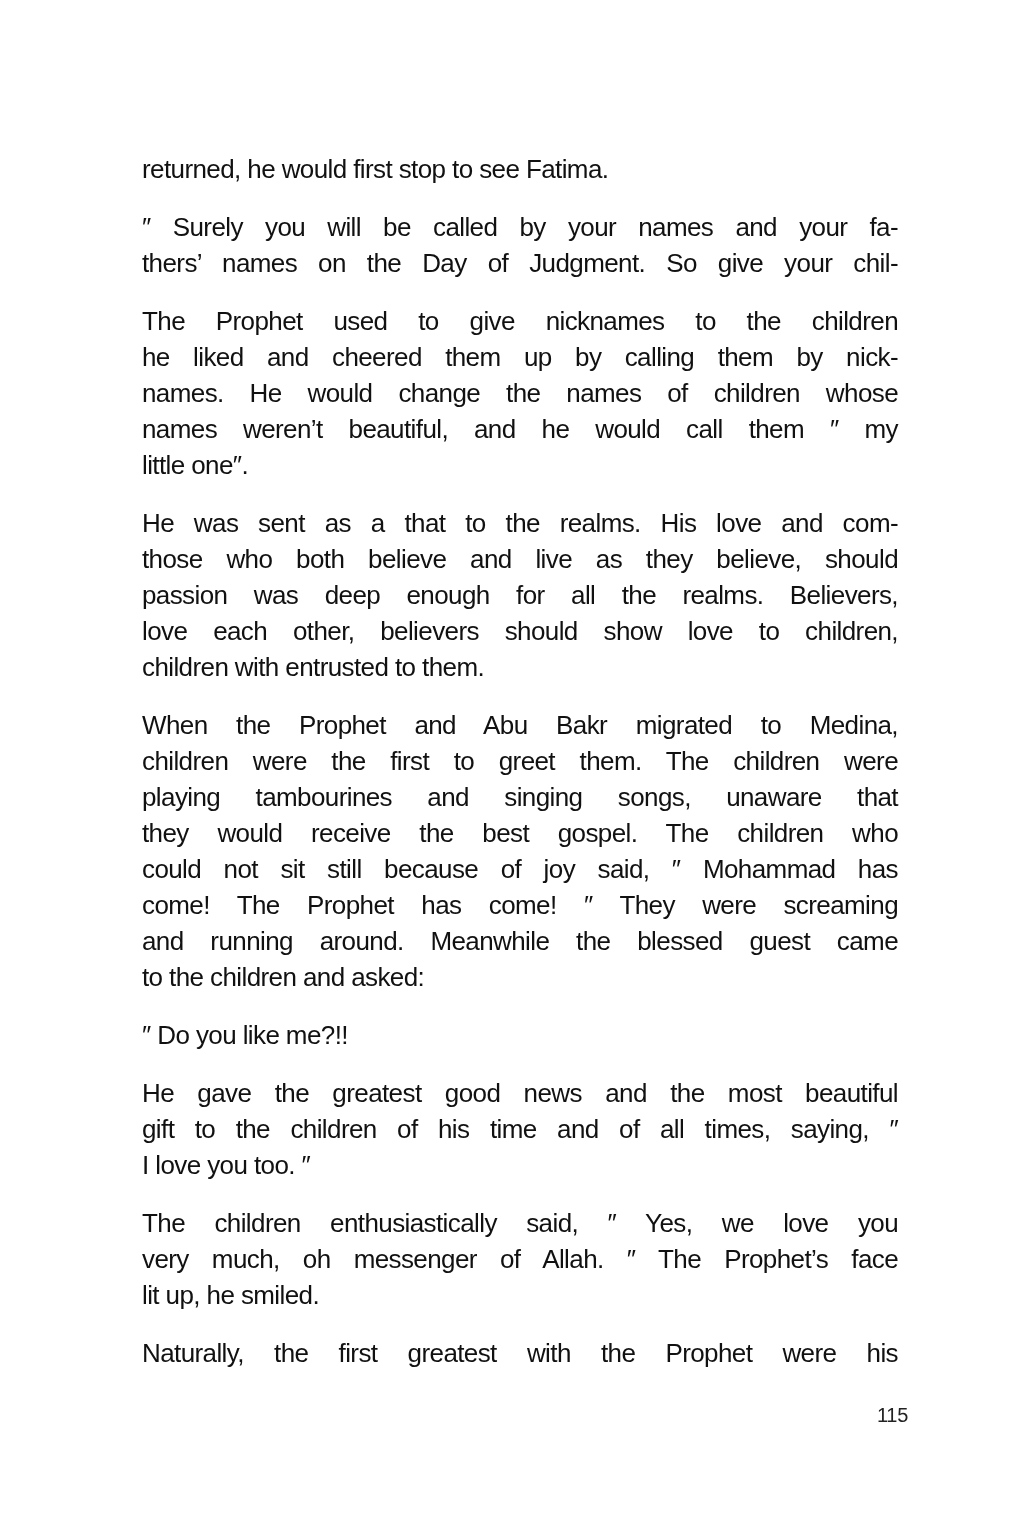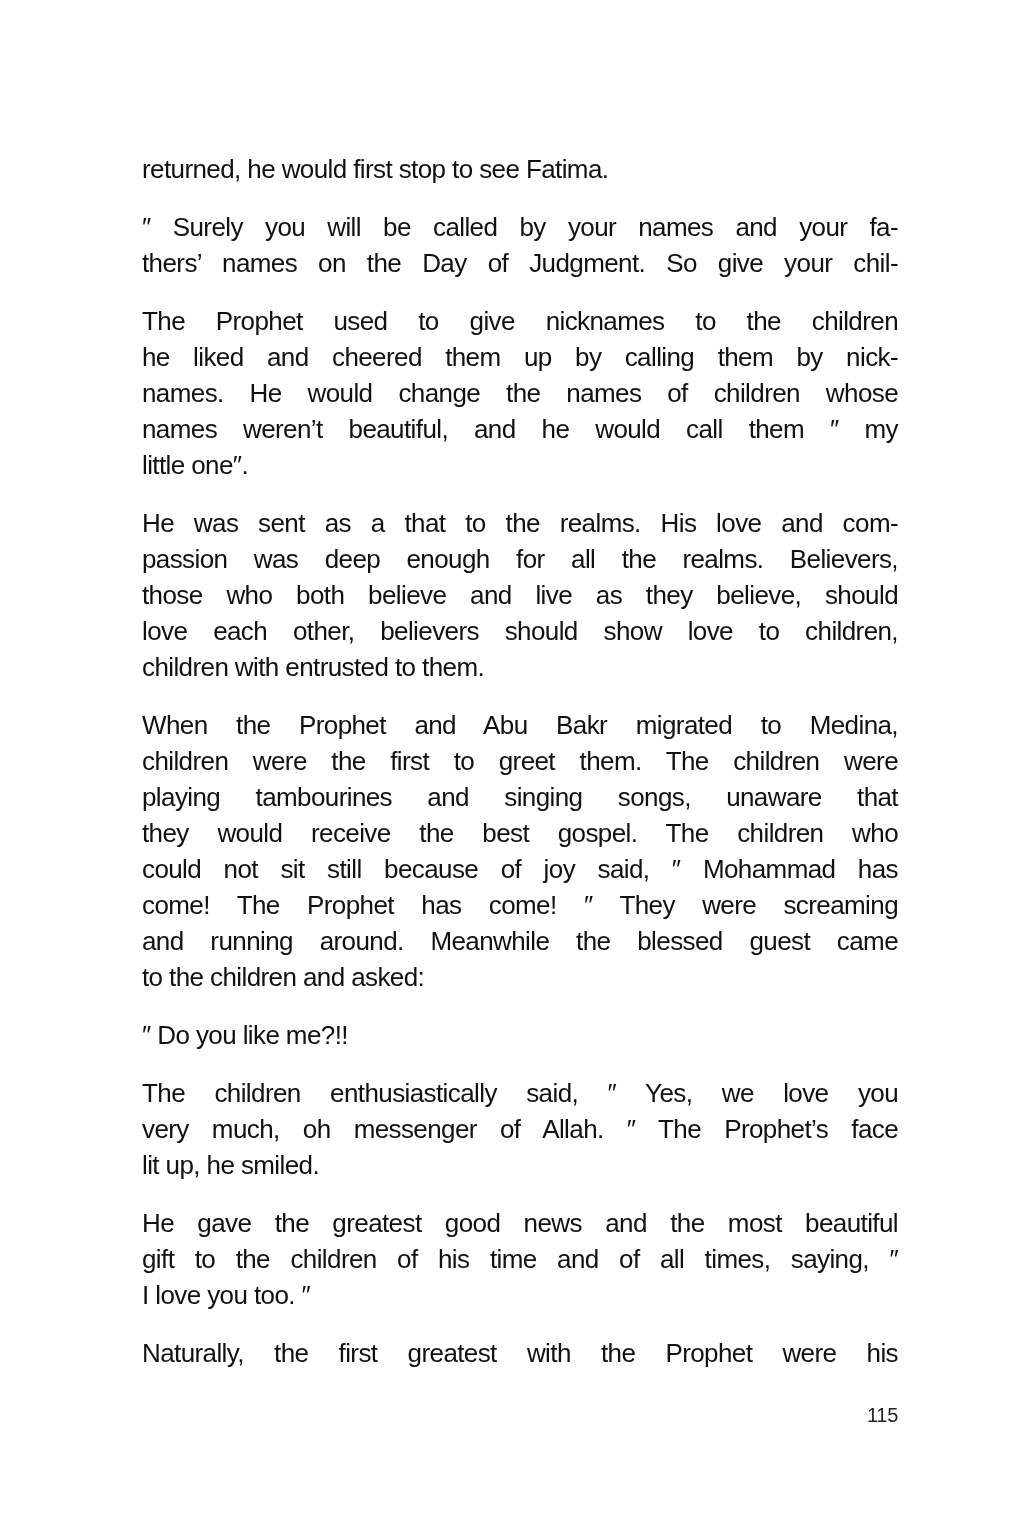--- a/index.html
+++ b/index.html
@@ -35,21 +35,21 @@
       text-align: justify;
       text-align-last: justify;
       white-space: nowrap;
       overflow: visible;
     }
     .line.last {
       text-align-last: left;
     }
     .page-number {
       position: absolute;
-      right: 126px;
+      right: 116px;
       top: 1404px;
       font-family: "Liberation Sans", sans-serif;
       font-size: 20px;
       color: #222222;
       letter-spacing: -0.3px;
     }
   </style>
 </head>
 <body>
 
@@ -63,46 +63,46 @@
   </p>
   <p class="para">
     <span class="line">The Prophet used to give nicknames to the children</span>
     <span class="line">he liked and cheered them up by calling them by nick-</span>
     <span class="line">names. He would change the names of children whose</span>
     <span class="line">names weren’t beautiful, and he would call them ″ my</span>
     <span class="line last">little one″.</span>
   </p>
   <p class="para">
     <span class="line">He was sent as a that to the realms. His love and com-</span>
+    <span class="line">those who both believe and live as they believe, should</span>
     <span class="line">passion was deep enough for all the realms. Believers,</span>
-    <span class="line">those who both believe and live as they believe, should</span>
     <span class="line">love each other, believers should show love to children,</span>
     <span class="line last">children with entrusted to them.</span>
   </p>
   <p class="para">
     <span class="line">When the Prophet and Abu Bakr migrated to Medina,</span>
     <span class="line">children were the first to greet them. The children were</span>
     <span class="line">playing tambourines and singing songs, unaware that</span>
     <span class="line">they would receive the best gospel. The children who</span>
     <span class="line">could not sit still because of joy said, ″ Mohammad has</span>
     <span class="line">come! The Prophet has come! ″ They were screaming</span>
     <span class="line">and running around. Meanwhile the blessed guest came</span>
     <span class="line last">to the children and asked:</span>
   </p>
   <p class="para">
     <span class="line last">″ Do you like me?!!</span>
   </p>
   <p class="para">
+    <span class="line">He gave the greatest good news and the most beautiful</span>
+    <span class="line">gift to the children of his time and of all times, saying, ″</span>
+    <span class="line last">I love you too. ″</span>
+  </p>
+  <p class="para">
     <span class="line">The children enthusiastically said, ″ Yes, we love you</span>
     <span class="line">very much, oh messenger of Allah. ″ The Prophet’s face</span>
     <span class="line last">lit up, he smiled.</span>
-  </p>
-  <p class="para">
-    <span class="line">He gave the greatest good news and the most beautiful</span>
-    <span class="line">gift to the children of his time and of all times, saying, ″</span>
-    <span class="line last">I love you too. ″</span>
   </p>
   <p class="para">
     <span class="line">Naturally, the first greatest with the Prophet were his</span>
   </p>
 </div>
 
 <div class="page-number">115</div>
 
 </body></html>

